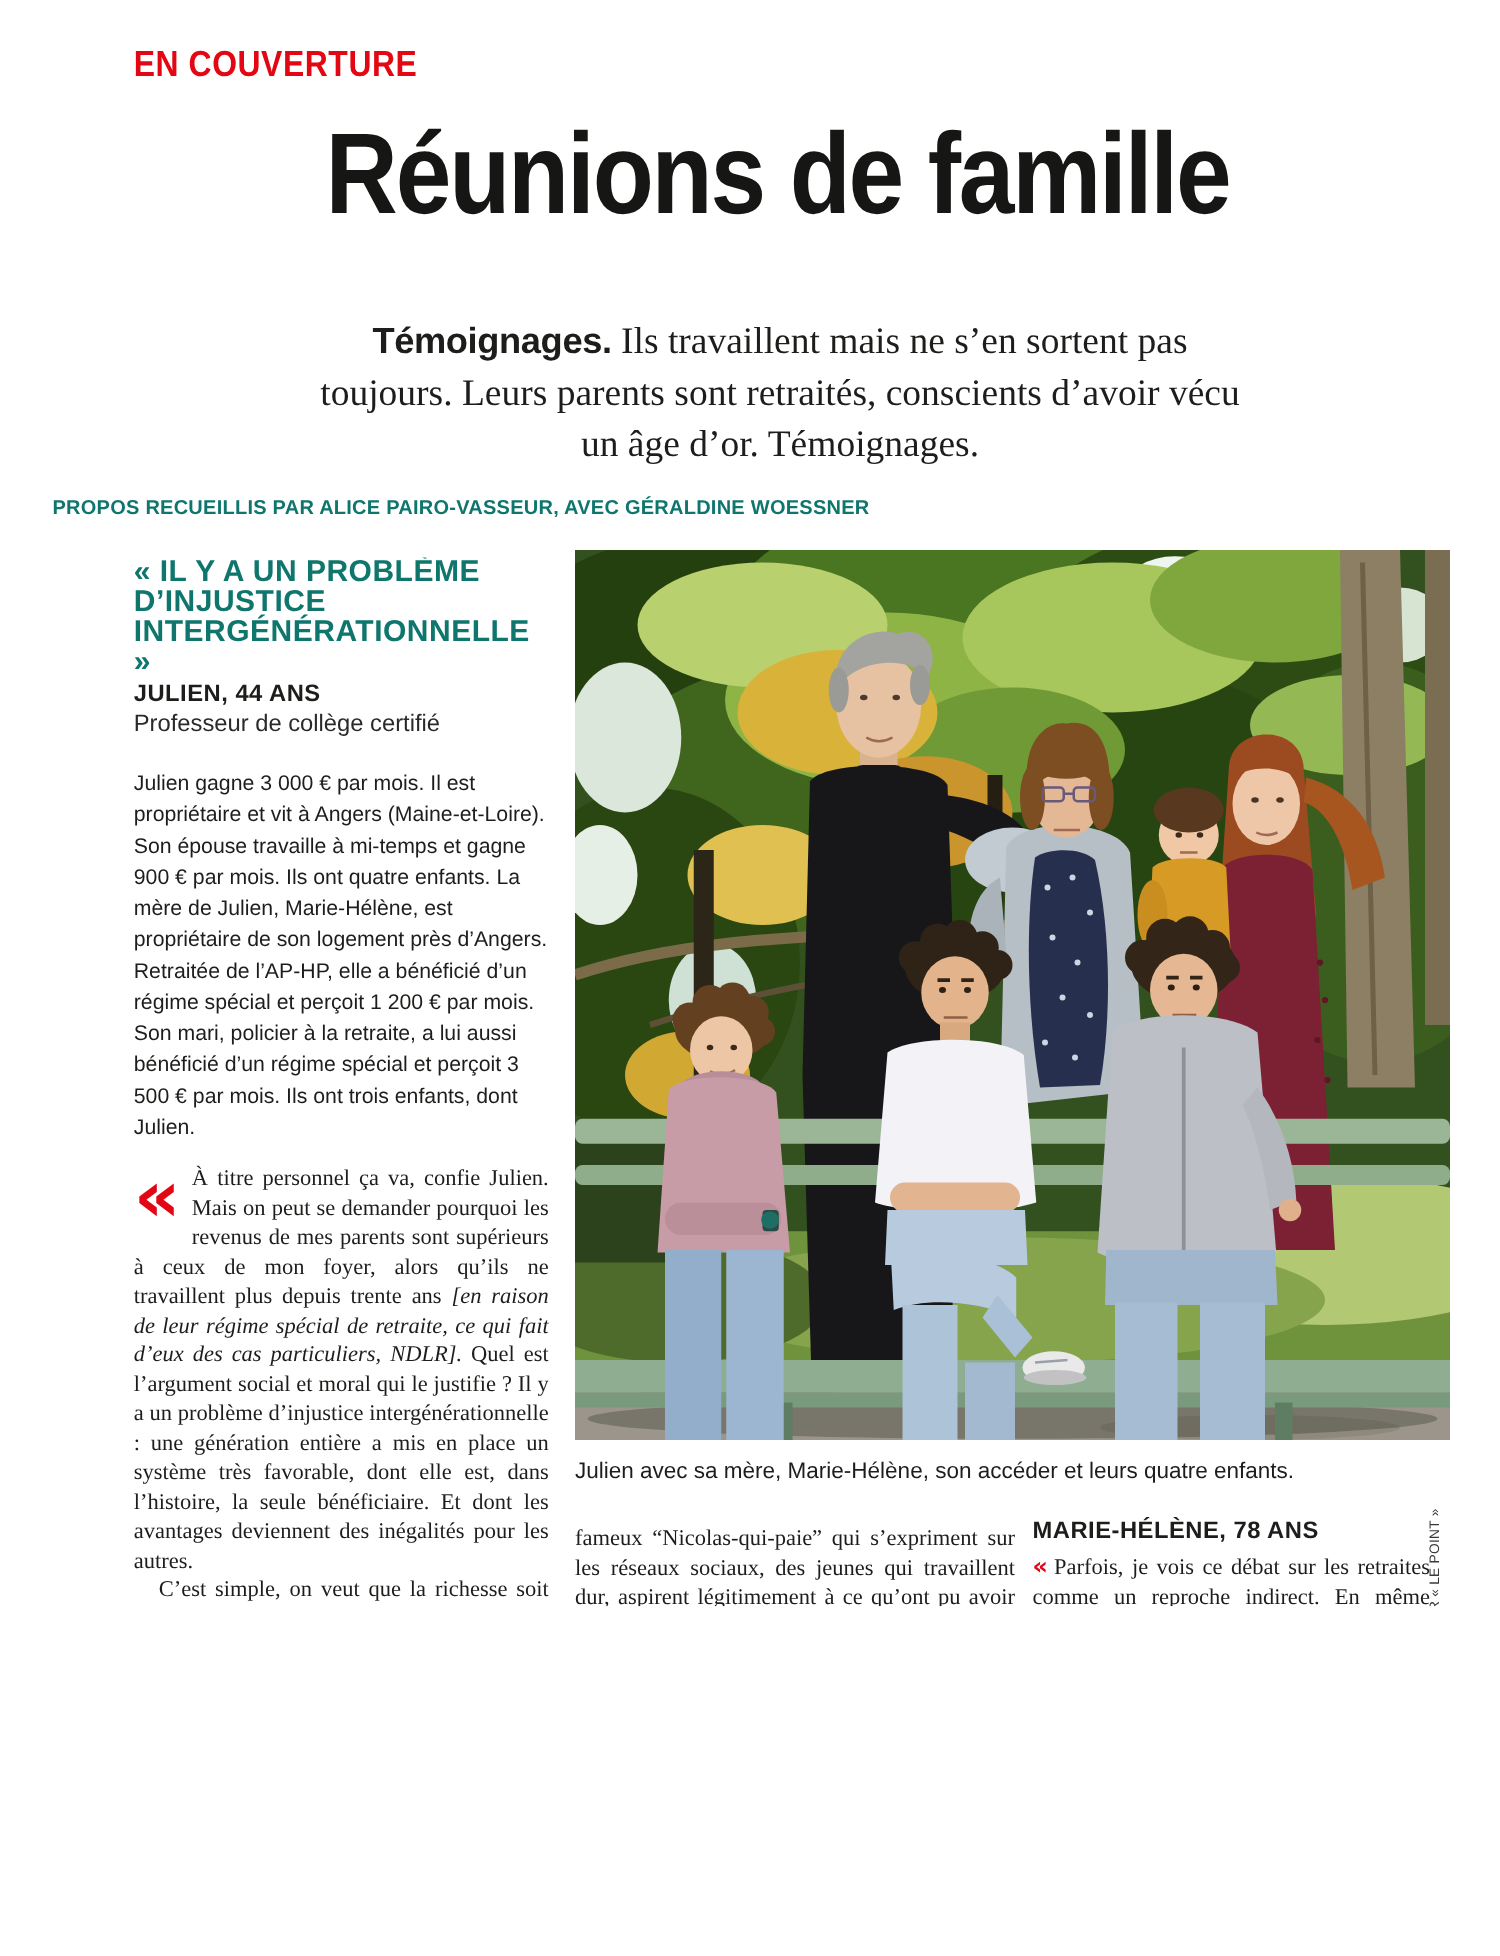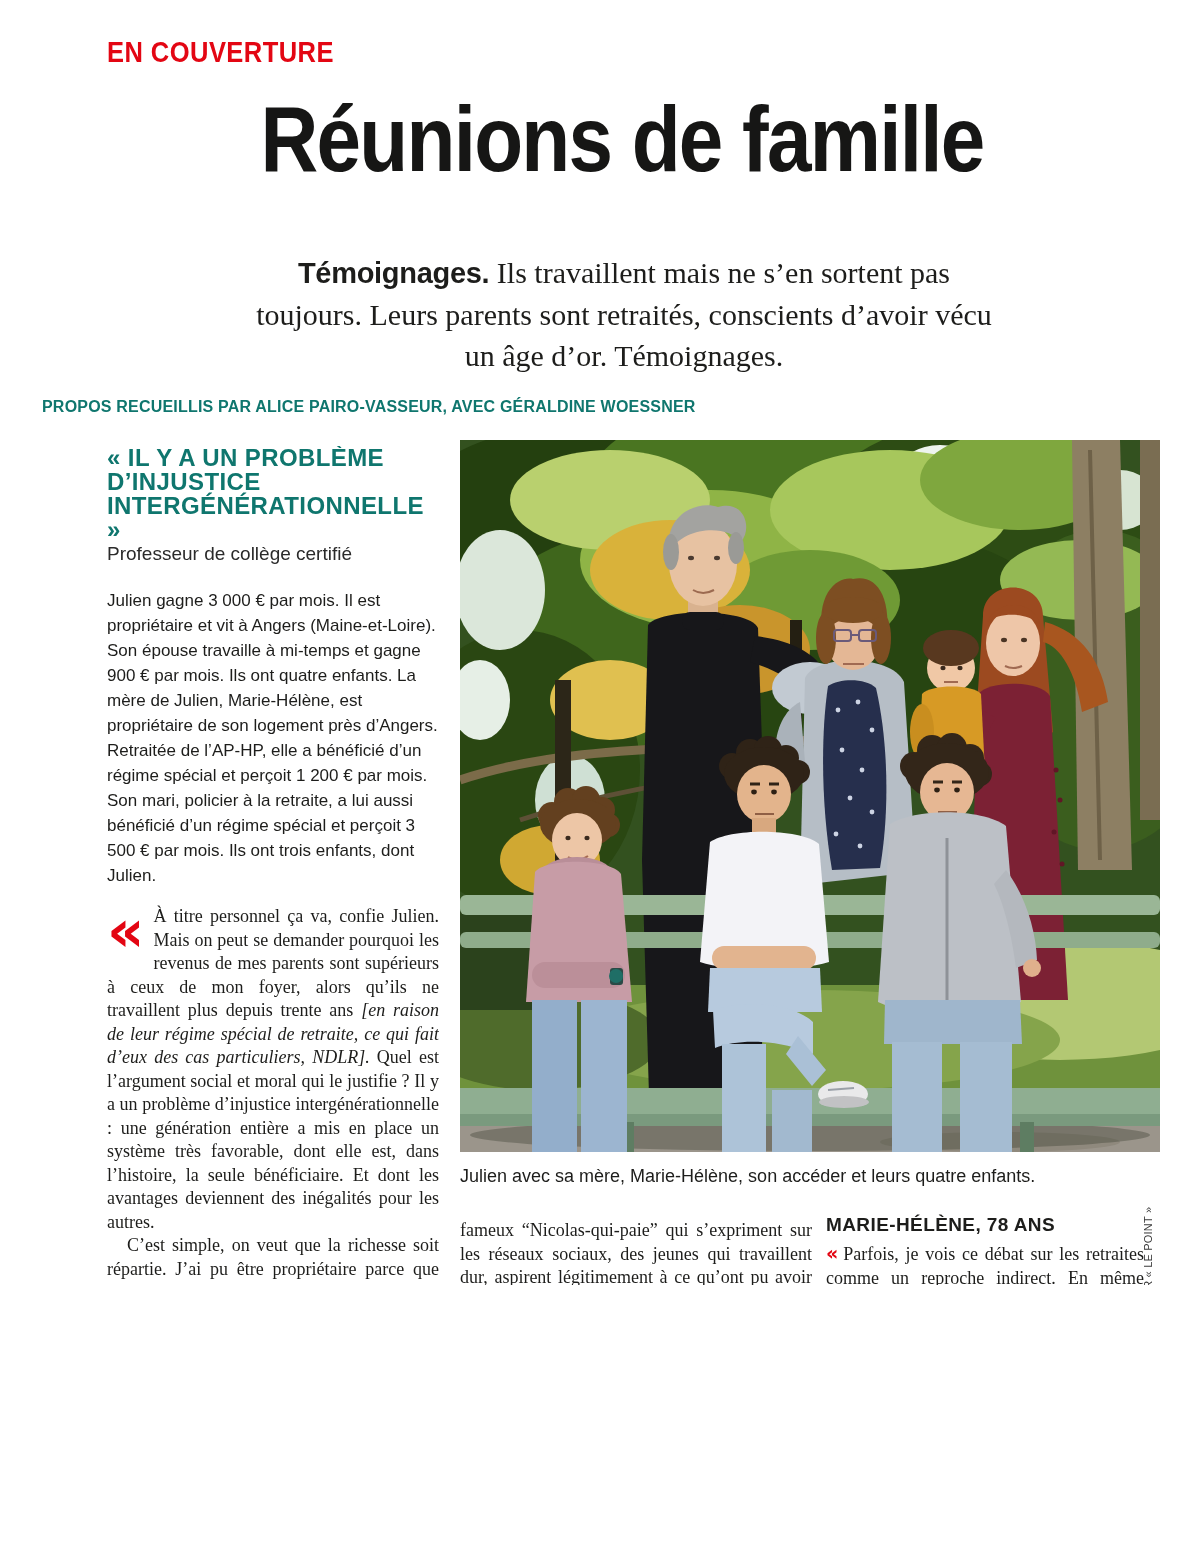--- a/index.html
+++ b/index.html
@@ -52,20 +52,21 @@
   <div class="kicker">EN COUVERTURE</div>
 
   <h1 class="title">Réunions de famille</h1>
 
   <div class="standfirst"><span class="lead">Témoignages.</span><span> Ils travaillent mais ne s’en sortent pas toujours. Leurs parents sont retraités, conscients d’avoir vécu un âge d’or. Témoignages.</span></div>
 
   <div class="byline">PROPOS RECUEILLIS PAR ALICE PAIRO-VASSEUR, AVEC GÉRALDINE WOESSNER</div>
 
   <div class="col col-left">
     <div class="red-head">« IL Y A UN PROBLÈME D’INJUSTICE INTERGÉNÉRATIONNELLE »</div>
+    <div class="who">JULIEN, 44 ANS</div>
     <div class="role">Professeur de collège certifié</div>
     <p class="intro">Julien gagne 3 000 € par mois. Il est propriétaire et vit à Angers (Maine-et-Loire). Son épouse travaille à mi-temps et gagne 900 € par mois. Ils ont quatre enfants. La mère de Julien, Marie-Hélène, est propriétaire de son logement près d’Angers. Retraitée de l’AP-HP, elle a bénéficié d’un régime spécial et perçoit 1 200 € par mois. Son mari, policier à la retraite, a lui aussi bénéficié d’un régime spécial et perçoit 3 500 € par mois. Ils ont trois enfants, dont Julien.</p>
     <p class="serif first"><span class="bigq">«</span><span>À titre personnel ça va, confie Julien. Mais on peut se demander pourquoi les revenus de mes parents sont supérieurs à ceux de mon foyer, alors qu’ils ne travaillent plus depuis trente ans </span><i>[en raison de leur régime spécial de retraite, ce qui fait d’eux des cas particuliers, NDLR].</i><span> Quel est l’argument social et moral qui le justifie ? Il y a un problème d’injustice intergénérationnelle : une génération entière a mis en place un système très favorable, dont elle est, dans l’histoire, la seule bénéficiaire. Et dont les avantages deviennent des inégalités pour les autres.</span></p>
     <p class="serif indent">C’est simple, on veut que la richesse soit répartie. J’ai pu être propriétaire parce que j’ai travaillé dans la banque par le passé, et mes enfants en bénéficieront. Mais, si je ne les aide pas, ils n’auront pas, à mérite égal, la même qualité de vie que moi, et je trouve ça injuste. Je les vois, les jeunes adultes qui veulent accéder à la propriété et se retrouvent en concurrence avec des retraités multipropriétaires… C’est déloyal ! Ce sont les</p>
   </div>
 
   <div class="photo">
     <svg width="700" height="712" viewBox="0 0 700 712" xmlns="http://www.w3.org/2000/svg">
 
       <g>

